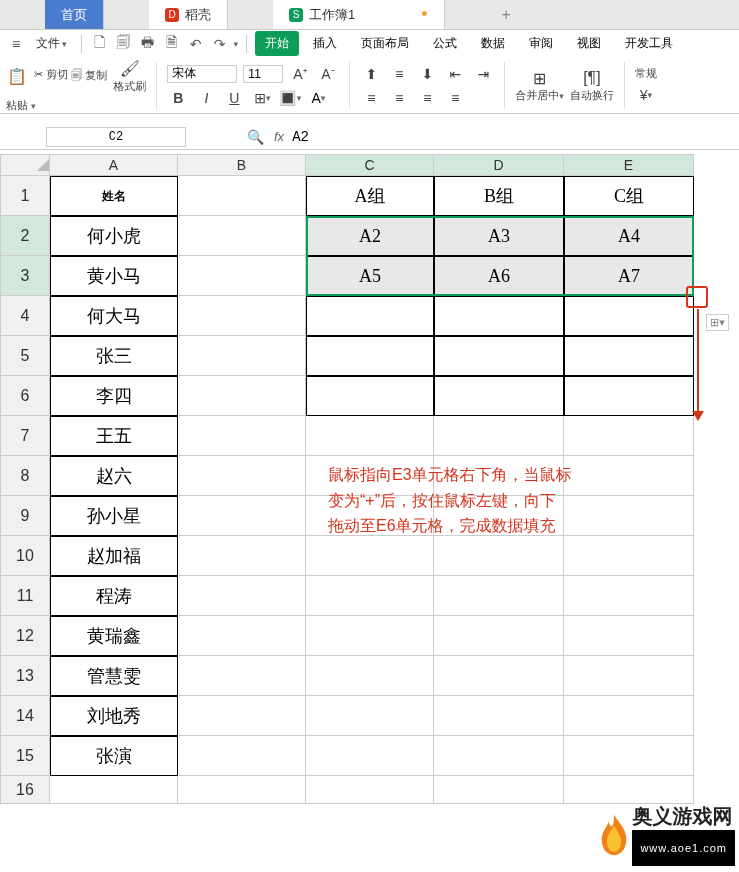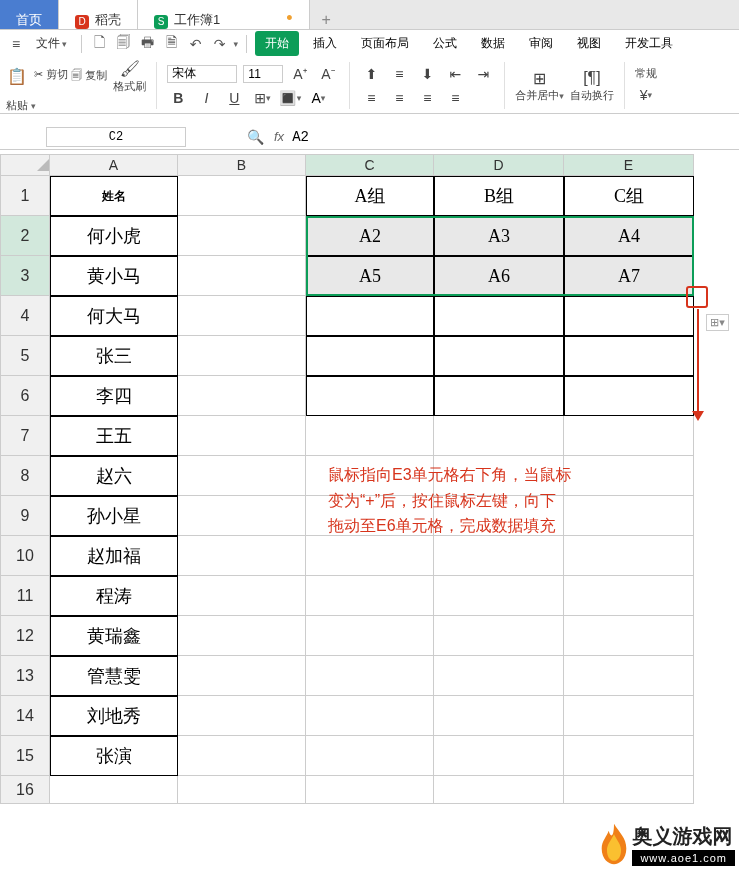--- a/index.html
+++ b/index.html
@@ -1,20 +1,20 @@
 <!DOCTYPE html>
 <html><head>
 <meta charset="utf-8">
 <style>
 * { margin: 0; padding: 0; box-sizing: border-box; font-family: "Microsoft YaHei", Arial, sans-serif; }
 body { background: #fff; width: 739px; height: 872px; overflow: hidden; position: relative; }
 
 
 .tab-bar { display: flex; height: 30px; background: #e8e8e8; border-bottom: 1px solid #ccc; }
-.tab { display: flex; align-items: flex-end; padding: 0 16px; font-size: 13px; border-right: 1px solid #ccc; cursor: pointer; gap: 6px; }
+.tab { display: flex; align-items: center; padding: 0 16px; font-size: 13px; border-right: 1px solid #ccc; cursor: pointer; gap: 6px; margin-left: 45px; }
 .tab.home { background: #4a7dd0; color: #fff; }
 .tab.daoke { background: #fff; color: #333; }
 .tab.doc { background: #fff; color: #333; }
 .tab.add { background: #e8e8e8; border: none; padding: 0 12px; color: #888; font-size: 16px; }
 .daoke-icon { width: 14px; height: 14px; background: #d7341c; border-radius: 3px; display: inline-block; color:#fff; font-size:10px; text-align:center; line-height:14px;}
 .doc-icon { width: 14px; height: 14px; background: #0c9d58; border-radius: 3px; display: inline-block; color:#fff; font-size:10px; text-align:center; line-height:14px;}
 .tab .dot { color: #f0a030; font-size: 18px; margin-left: 60px; }
 
 
 .toolbar1 { display: flex; align-items: center; height: 28px; padding: 0 6px; gap: 4px; border-bottom: 1px solid #fff; background: #fff; }
@@ -64,21 +64,21 @@
 .seloverlay { position: absolute; border: 2px solid #0c9d58; pointer-events: none; }
 .fillhandle { position: absolute; width: 22px; height: 22px; border: 2px solid #d7341c; border-radius: 3px; }
 .arrow { position: absolute; width: 2px; background: #d7341c; }
 .arrow::after { content:''; position:absolute; bottom: -8px; left: -5px; border: 6px solid transparent; border-top: 10px solid #d7341c; }
 
 .annotation { position: absolute; color: #d7341c; font-size: 16px; line-height: 1.6; font-family: "SimSun", serif;}
 
 .watermark { position: absolute; right: 4px; bottom: 6px; display: flex; align-items: center; }
 .flame { width: 36px; height: 44px; }
 .wmtxt { font-size: 20px; font-weight: bold; color: #222; font-family: "SimHei", sans-serif; }
-.wmurl { background: #000; color: #fff; font-size: 11px; padding: 2px 8px; text-align: center; letter-spacing: 1px;}
+.wmurl { background: #000; color: #fff; font-size: 11px; padding: 12px 8px; text-align: center; letter-spacing: 1px;}
 </style>
 </head>
 <body>
 
 <div class="tab-bar">
   <div class="tab home">
       <span>首页</span>
     </div>
   <div class="tab daoke">
       <span class="daoke-icon">D</span>

